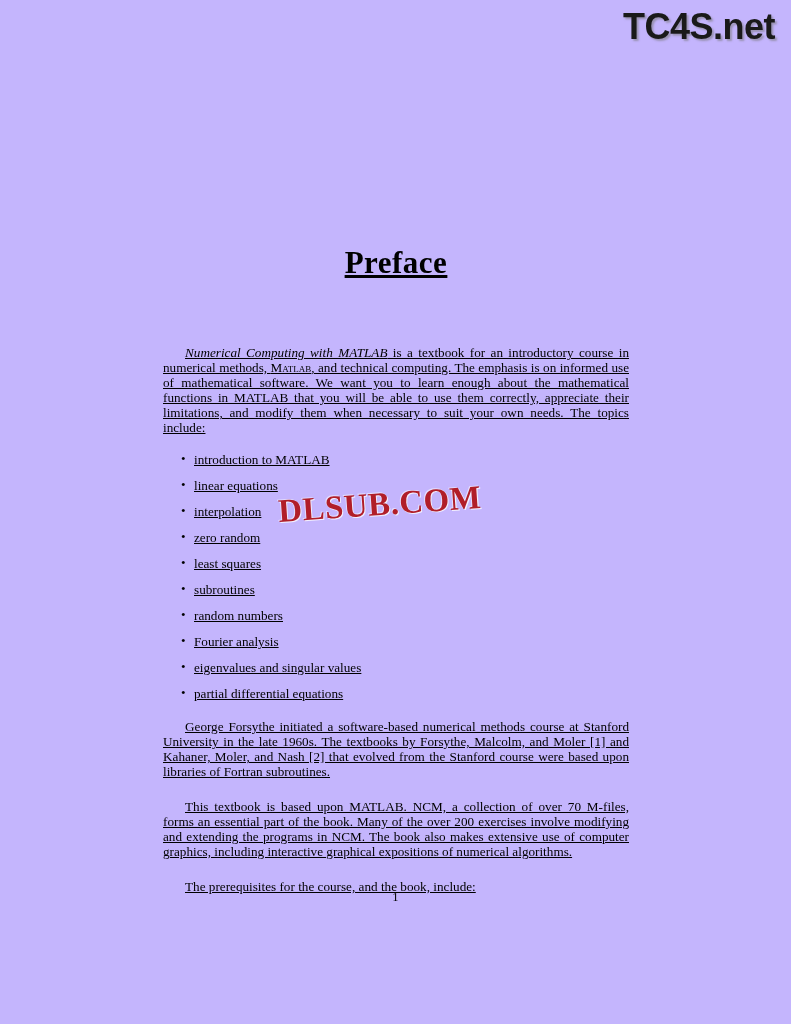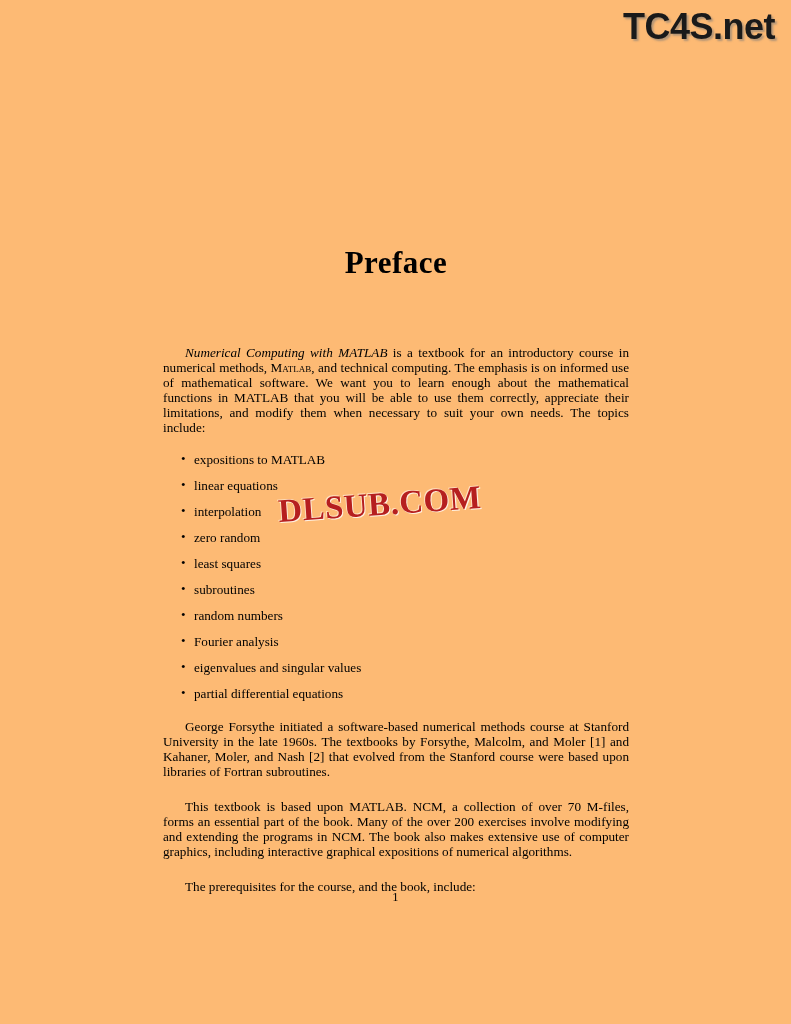--- a/index.html
+++ b/index.html
@@ -12,21 +12,21 @@
     height: 1024px;
     position: relative;
     overflow: hidden;
     font-family: "Liberation Serif", serif;
     color: #000000;
   }
 
   .page {
     position: absolute;
     inset: 0;
-    background: #fdba74;
+    background: #c4b5fd;
   }
 
   
   .wm-top {
     position: absolute;
     top: 6px;
     right: 16px;
     font-family: "Liberation Sans", sans-serif;
     font-weight: bold;
     font-size: 36px;
@@ -67,20 +67,21 @@
     padding: 2px 10px;
     border-radius: 3px;
   }
 
   
   .content {
     position: absolute;
     left: 163px;
     top: 0;
     width: 466px;
+    text-decoration: underline;
   }
 
   .title {
     text-align: center;
     font-family: "Liberation Serif", serif;
     font-weight: bold;
     font-size: 31px;
     margin-top: 245px;
     letter-spacing: 0.5px;
   }
@@ -141,21 +142,21 @@
 
   <div class="wm-top">TC4S.net</div>
 
   <div class="content">
 
     <div class="title">Preface</div>
 
     <p class="para first"><span class="it">Numerical Computing with MATLAB</span><span> is a textbook for an introductory course in numerical methods, </span><span class="sc">Matlab</span><span>, and technical computing. The emphasis is on informed use of mathematical software. We want you to learn enough about the mathematical functions in MATLAB that you will be able to use them correctly, appreciate their limitations, and modify them when necessary to suit your own needs. The topics include:</span></p>
 
     <ul class="topics">
-      <li>expositions to MATLAB</li>
+      <li>introduction to MATLAB</li>
       <li>linear equations</li>
       <li>interpolation</li>
       <li>zero random</li>
       <li>least squares</li>
       <li>subroutines</li>
       <li>random numbers</li>
       <li>Fourier analysis</li>
       <li>eigenvalues and singular values</li>
       <li>partial differential equations</li>
     </ul>

